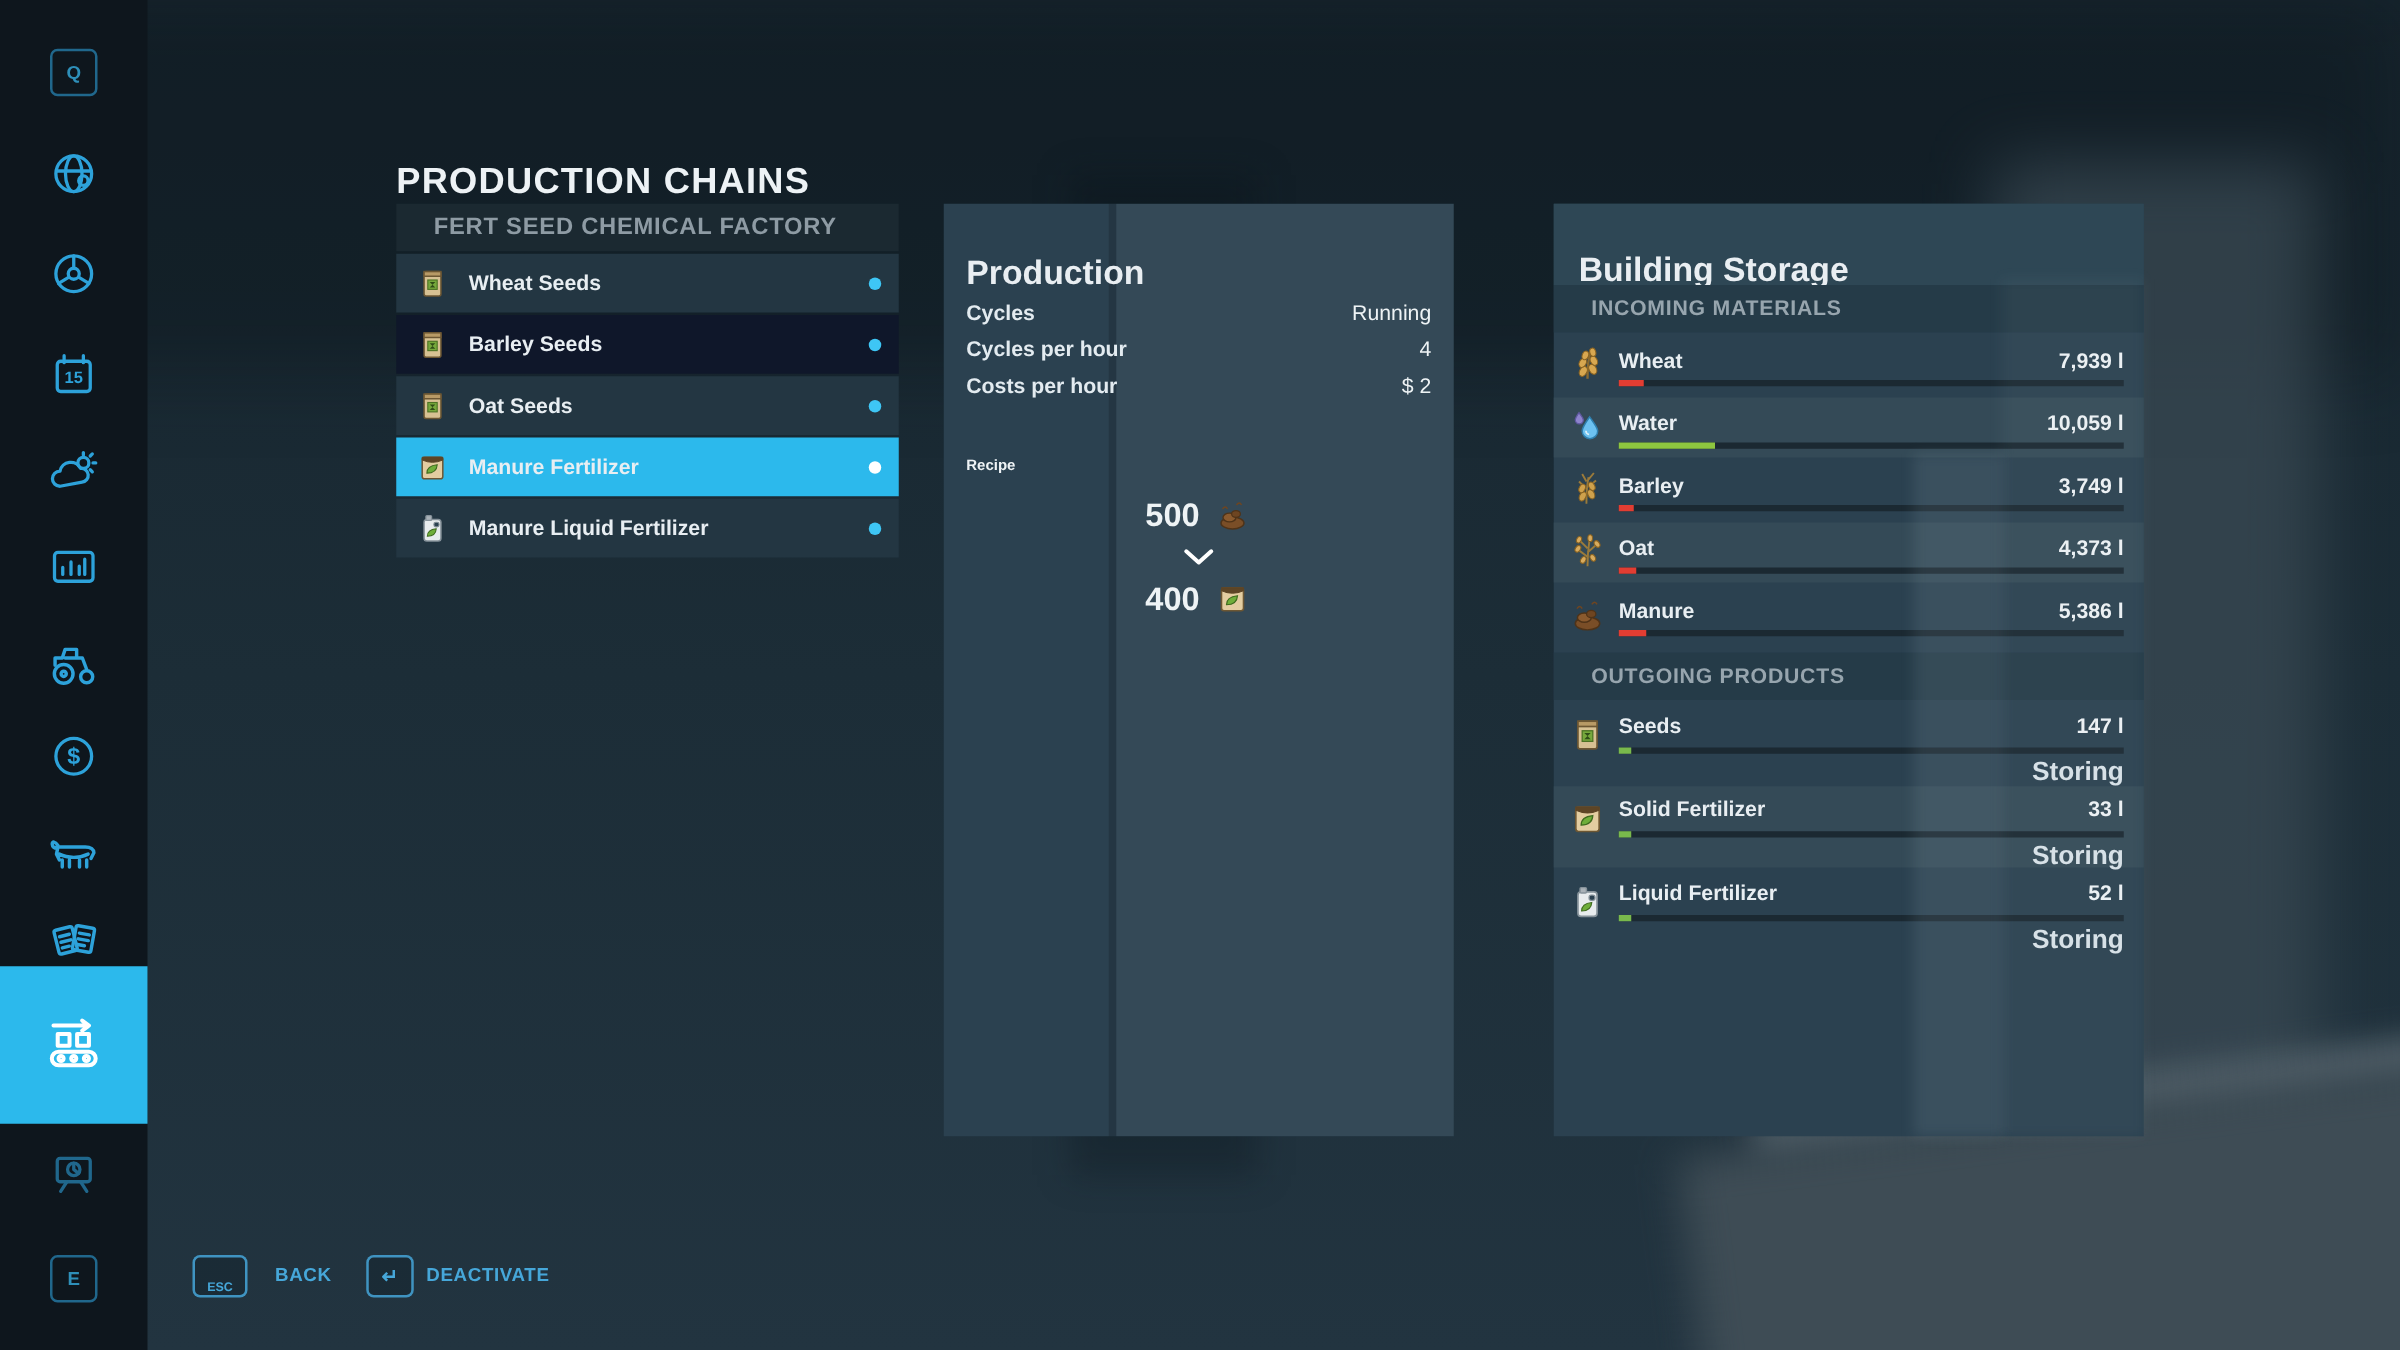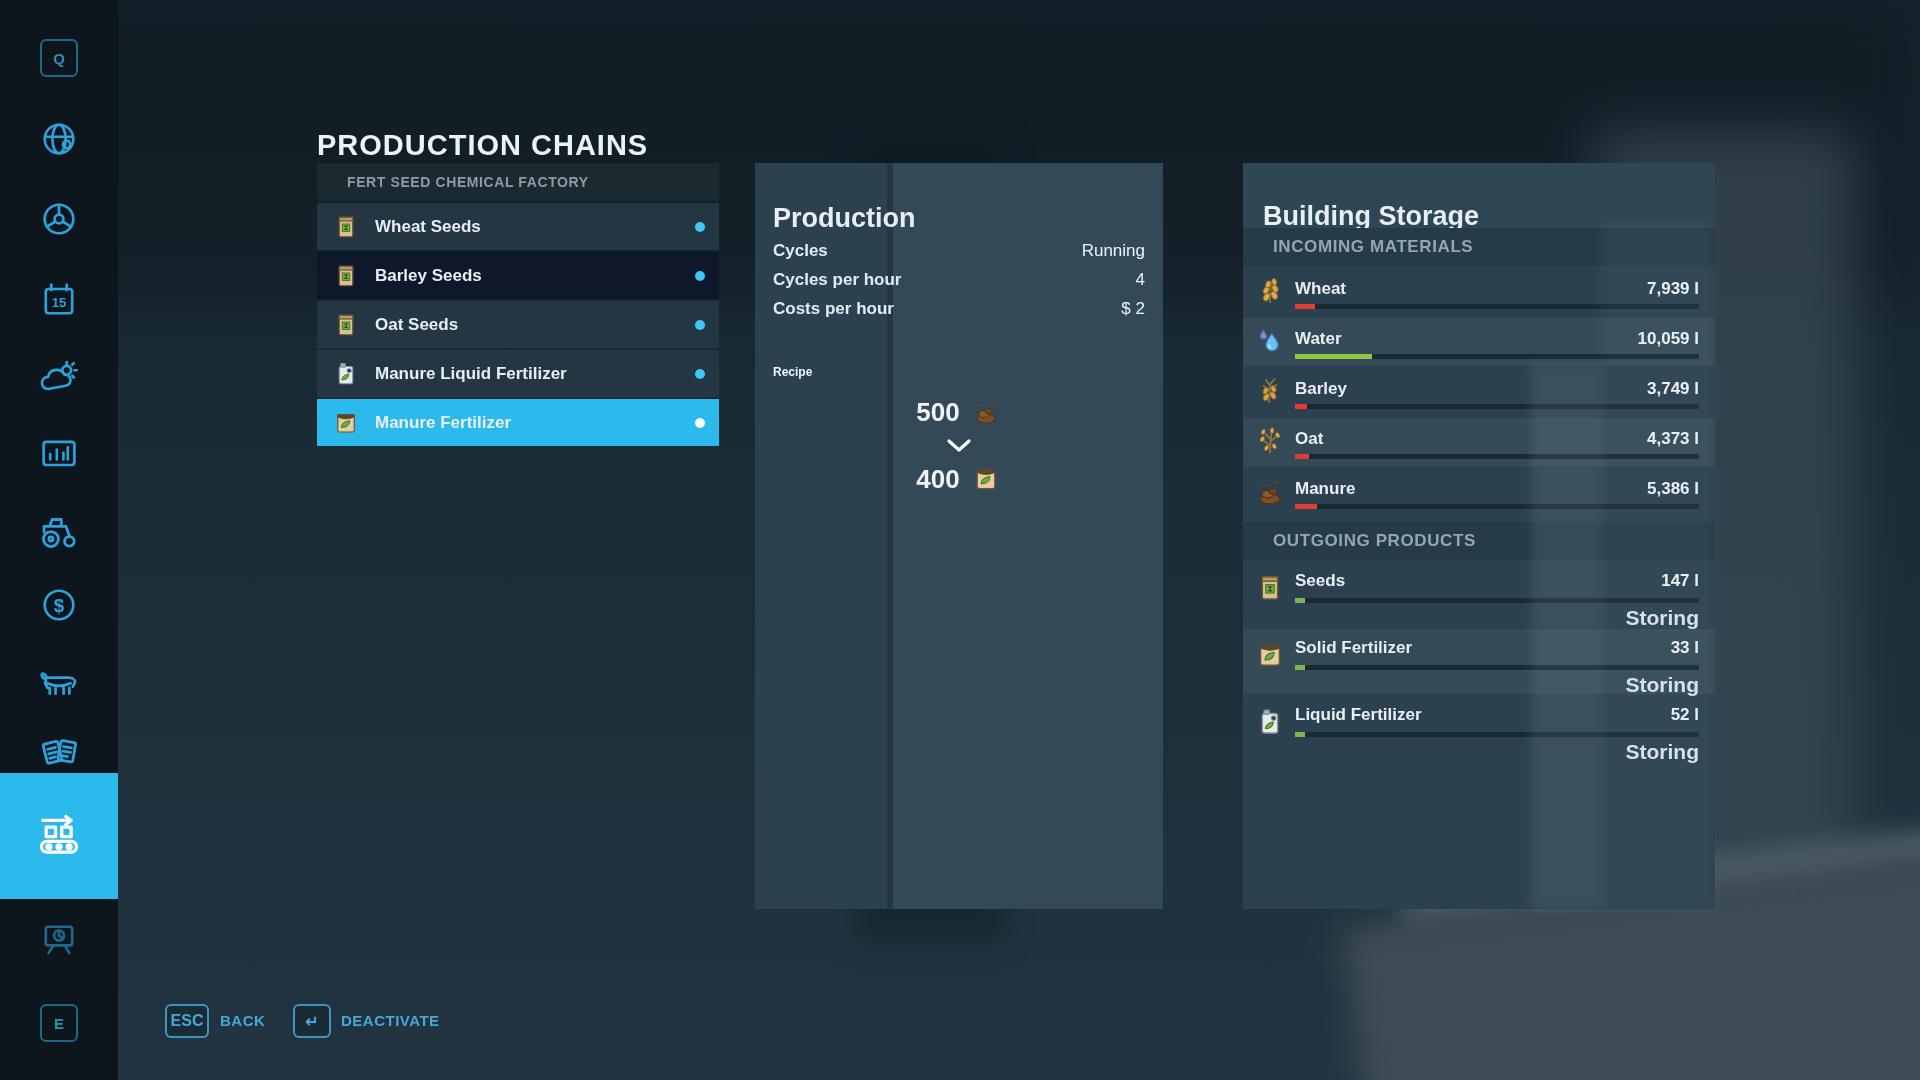--- a/index.html
+++ b/index.html
@@ -24,21 +24,21 @@
   .sb-item.active svg{stroke:#ffffff;}
   .keybox{width:34px;height:34px;border:2.5px solid #20678c;border-radius:6px;display:flex;align-items:center;justify-content:center;
     color:#2e8fb9;font-size:15px;font-weight:bold;}
   .cal-num{font-size:12px;font-weight:bold;fill:#2da2da;stroke:none;}
   .dollar-txt{font-size:17px;font-weight:bold;fill:#2da2da;stroke:none;}
   
   .page-title{position:absolute;left:317px;top:110px;font-size:29px;font-weight:bold;color:#edf2f5;letter-spacing:1px;}
   
   .chains{position:absolute;left:317px;top:163px;width:402px;}
   .chains-header{height:38px;background:#1b2931;display:flex;align-items:center;padding-left:30px;
-    color:#8e9ba4;font-size:14px;font-weight:bold;letter-spacing:.6px;}
+    color:#8e9ba4;font-size:19px;font-weight:bold;letter-spacing:.6px;}
   .chain-row{position:relative;height:47px;margin-top:2px;display:flex;align-items:center;cursor:pointer;background:#233642;}
   .chain-row.alt{background:#0f172a;}
   .chain-row.selected{background:#2cb9ec;}
   .chain-row .cicon{width:30px;height:30px;margin-left:14px;flex:0 0 30px;}
   .chain-row .clabel{margin-left:14px;color:#e8eef2;font-size:17px;font-weight:bold;}
   .chain-row .dot{position:absolute;right:14px;top:50%;margin-top:-5px;width:10px;height:10px;border-radius:50%;background:#3ec6f5;}
   .chain-row.selected .dot{background:#ffffff;}
   
   .panel{position:absolute;top:163px;height:746px;background:#2b4150;}
   
@@ -73,21 +73,21 @@
   .out-row .sname{position:absolute;left:52px;top:9px;font-size:17px;font-weight:bold;color:#e8eef2;}
   .out-row .samount{position:absolute;right:16px;top:9px;font-size:17px;font-weight:600;color:#eef2f5;}
   .out-row .bar{top:36px;}
   .out-row .storing{position:absolute;right:16px;top:44px;font-size:21px;font-weight:bold;color:#d9e2e8;}
   .strip1{position:absolute;left:288px;top:200px;width:72px;bottom:0;background:rgba(198,214,222,.10);filter:blur(5px);pointer-events:none;}
   .strip2{position:absolute;left:358px;top:60px;right:0;bottom:0;background:rgba(198,214,222,.05);filter:blur(5px);pointer-events:none;}
   
   .footer{position:absolute;left:0;top:1004px;width:100%;height:40px;color:#46a7d9;}
   .fkey{position:absolute;top:0;height:30px;border:2.5px solid rgba(70,167,217,.85);border-radius:6px;
     display:flex;align-items:center;justify-content:center;font-weight:bold;background:rgba(8,18,26,.25);cursor:pointer;}
-  .fkey.esc{left:165px;width:40px;font-size:16px;}
+  .fkey.esc{left:154px;width:40px;font-size:10px;align-items:flex-end;}
   .fkey.enter{left:293px;width:34px;font-size:16px;}
   .flabel{position:absolute;top:0;height:34px;line-height:34px;font-size:15px;font-weight:bold;letter-spacing:.5px;cursor:pointer;}
   .flabel.back{left:220px;}
   .flabel.deact{left:341px;}
   svg text{font-family:"Liberation Sans",sans-serif;}
 </style>
 </head>
 <body>
 
 <svg width="0" height="0" style="position:absolute" aria-hidden="true">
@@ -310,32 +310,32 @@
     <span class="clabel">Barley Seeds</span>
     <span class="dot"></span>
   </div>
   <div class="chain-row">
     <svg class="cicon" viewBox="0 0 40 40">
         <use href="#sym-seedbag"></use>
       </svg>
     <span class="clabel">Oat Seeds</span>
     <span class="dot"></span>
   </div>
+  <div class="chain-row selected">
+    <svg class="cicon" viewBox="0 0 40 40">
+        <use href="#sym-fertbag"></use>
+      </svg>
+    <span class="clabel">Manure Fertilizer</span>
+    <span class="dot"></span>
+  </div>
   <div class="chain-row">
     <svg class="cicon" viewBox="0 0 40 40">
         <use href="#sym-jerrycan"></use>
       </svg>
     <span class="clabel">Manure Liquid Fertilizer</span>
-    <span class="dot"></span>
-  </div>
-  <div class="chain-row selected">
-    <svg class="cicon" viewBox="0 0 40 40">
-        <use href="#sym-fertbag"></use>
-      </svg>
-    <span class="clabel">Manure Fertilizer</span>
     <span class="dot"></span>
   </div>
 </section>
 
 <section class="panel prod">
   <div class="prod-lightside"></div>
   <div class="prod-edge"></div>
   <h2 class="panel-title">Production</h2>
 
   <div class="stat-row" style="top:78px">

